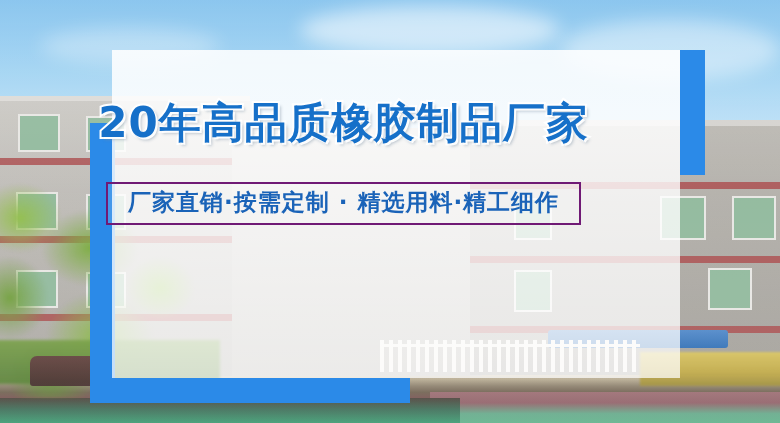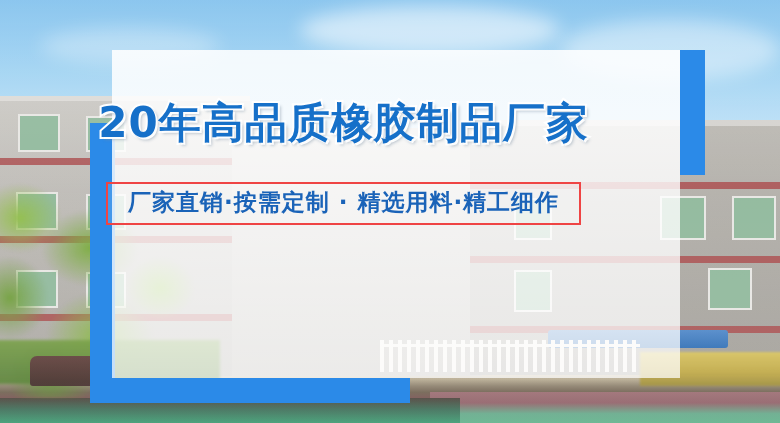--- a/index.html
+++ b/index.html
@@ -138,21 +138,21 @@
        3px 3px 3px rgba(120,140,160,.45);
   }
   .subtitle{
     margin-top:35px;
     font-family:"DejaVu Sans","Liberation Sans",sans-serif;
     font-size:31px;font-weight:bold;letter-spacing:3px;
     color:#1d1d1d;white-space:nowrap;line-height:1;
   }
   .taglinebox{
     margin-top:38px;
-    border:2px solid #ef4444;
+    border:2px solid #701a75;
     padding:7px 20px 9px 20px;
     background:rgba(255,255,255,.12);
   }
   .tagline{
     font-family:"DejaVu Sans","Liberation Sans",sans-serif;
     font-size:23px;font-weight:bold;letter-spacing:1px;
     color:#1a63b8;white-space:nowrap;line-height:1;
   }
 </style>
 </head>

